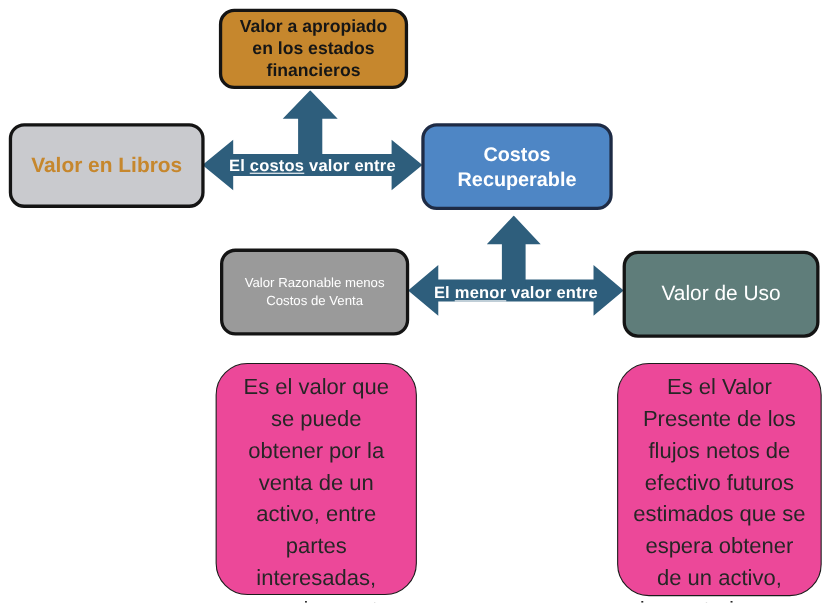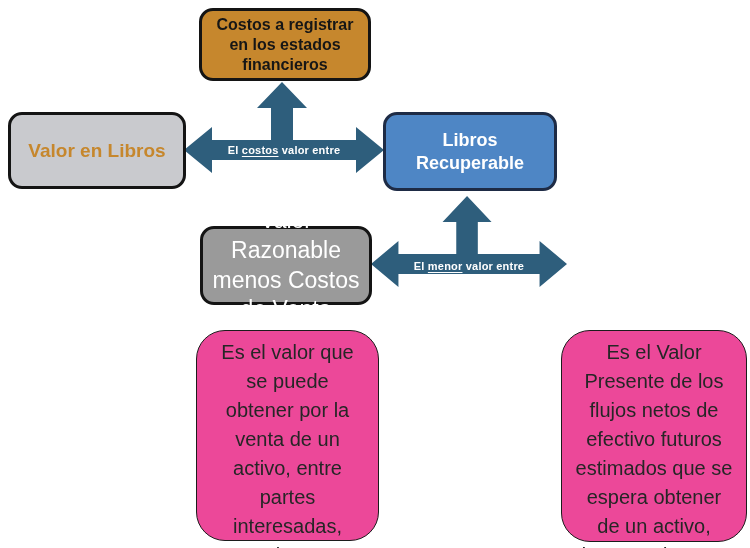--- a/index.html
+++ b/index.html
@@ -25,40 +25,40 @@
   }
   .box--center{
     left:383px;top:112px;width:174px;height:79px;
     background:var(--box-blue,#4E86C5);
     border-color:var(--box-blue-border,#1E2B45);
     color:#ffffff;font-weight:bold;font-size:18px;
   }
   .box--fair{
     left:200px;top:226px;width:172px;height:79px;
     background:var(--box-gray,#9A9A9A);
-    color:#ffffff;font-size:23px;line-height:1.3;
+    color:#ffffff;font-size:12px;line-height:1.3;
   }
   .box--use{
     left:566px;top:228px;width:179px;height:79px;
     background:var(--box-teal,#5F7D7A);
     color:#ffffff;font-size:19px;
   }
   .desc{
     position:absolute;box-sizing:border-box;
     background:#ec4899;border:1.5px solid #1c1c1c;border-radius:29px;
     display:flex;align-items:flex-start;justify-content:center;text-align:center;
     color:#262626;font-size:20px;line-height:1.45;padding:7px 13px;
   }
   .desc--fair{left:196px;top:330px;width:183px;height:211px;}
   .desc--use{left:561px;top:330px;width:186px;height:212px;}
   .connector{position:absolute;}
   .arrow-shape{fill:var(--arrow,#2E5E7C);}
   .connector-label{
     position:absolute;height:20px;display:flex;align-items:center;justify-content:center;
-    color:#ffffff;font-weight:bold;font-size:11px;white-space:pre;letter-spacing:.2px;
+    color:#ffffff;font-weight:bold;font-size:15px;white-space:pre;letter-spacing:.2px;
   }
   .connector-label--menor{left:184px;top:140px;width:200px;}
   .connector-label--mayor{left:371px;top:256px;width:196px;}
   .connector-label .emph{text-decoration:underline;text-underline-offset:2px;}
 </style>
 </head>
 <body>
 
 <div class="canvas">
 
@@ -66,35 +66,38 @@
     <polygon class="arrow-shape" points="0,68 28,45 28,58 172,58 172,45 200,68 172,91 172,78 28,78 28,91"></polygon>
     <polygon class="arrow-shape" points="98,0 123,26 109,26 109,70 87,70 87,26 73,26"></polygon>
   </svg>
 
   <svg class="connector" style="left:371px;top:196px;width:196px;height:100px" viewBox="0 0 200 100" preserveAspectRatio="none" aria-hidden="true">
     <polygon class="arrow-shape" points="0,68 28,45 28,58 172,58 172,45 200,68 172,91 172,78 28,78 28,91"></polygon>
     <polygon class="arrow-shape" points="98,0 123,26 109,26 109,70 87,70 87,26 73,26"></polygon>
   </svg>
 
   <div class="box box--top">
-    <span>Costos a registrar en los estados financieros</span>
+    <span>Valor a apropiado en los estados financieros</span>
   </div>
 
   <div class="box box--left">
     <span>Valor en Libros</span>
   </div>
 
   <div class="box box--center">
-    <span>Libros Recuperable</span>
+    <span>Costos Recuperable</span>
   </div>
 
   <div class="box box--fair">
     <span>Valor Razonable menos Costos de Venta</span>
   </div>
 
+  <div class="box box--use">
+    <span>Valor de Uso</span>
+  </div>
 
   <div class="connector-label connector-label--menor">
     <span>El </span><span class="emph">costos</span><span> valor entre</span>
   </div>
 
   <div class="connector-label connector-label--mayor">
     <span>El </span><span class="emph">menor</span><span> valor entre</span>
   </div>
 
   <div class="desc desc--fair">

